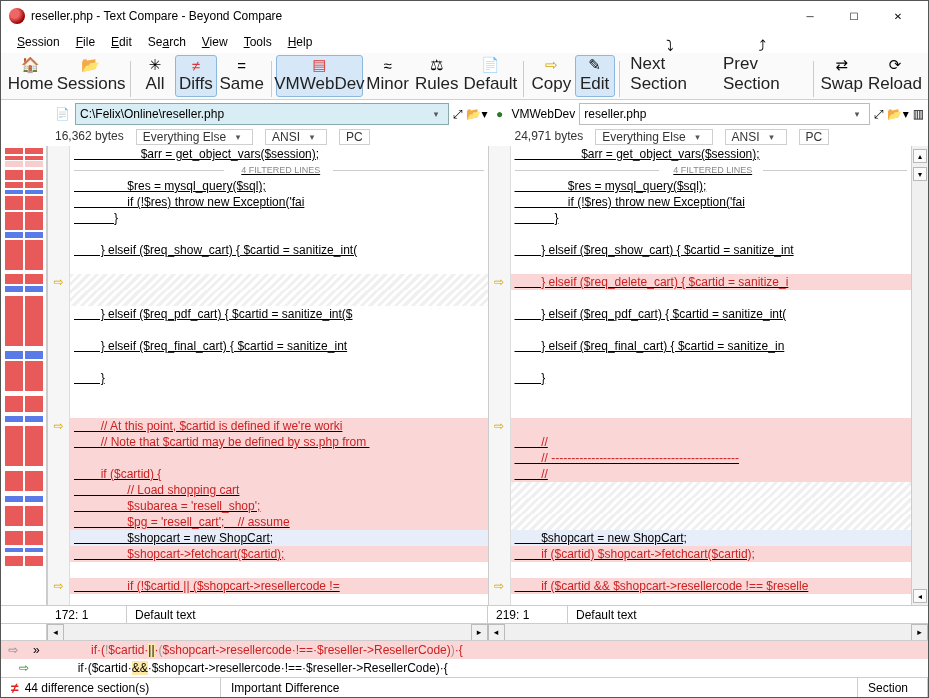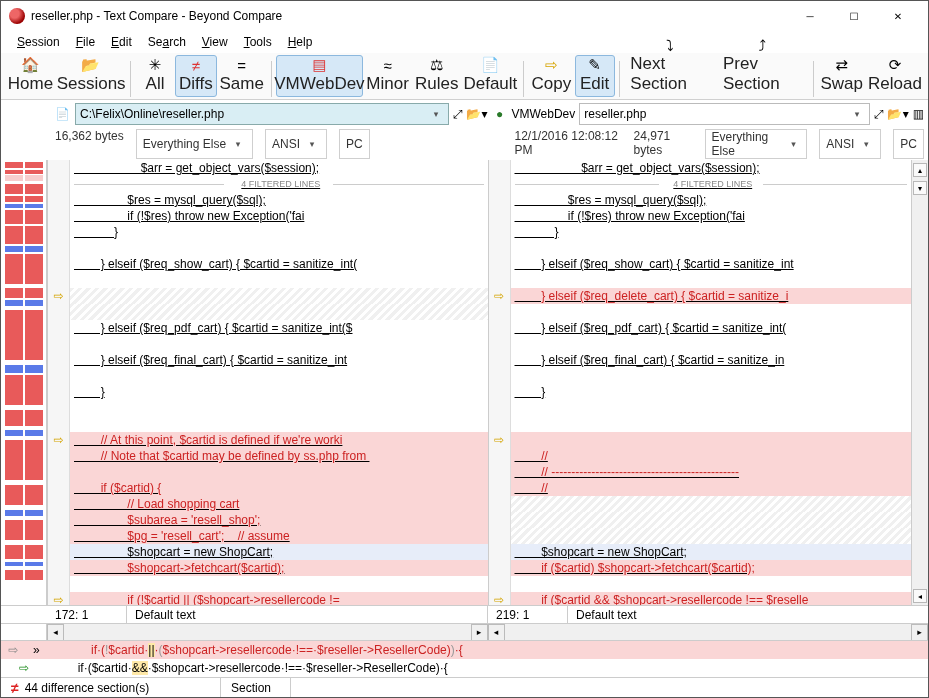--- a/index.html
+++ b/index.html
@@ -191,21 +191,20 @@
       </span>
     <span class="sel">
         <span>ANSI</span>
         <span class="dd">▾</span>
       </span>
     <span class="sel">
         <span>PC</span>
       </span>
   </div>
   <div class="metaside">
-    <span>12/1/2016 12:08:12 PM</span>
     <span>24,971 bytes</span>
     <span class="sel">
         <span>Everything Else</span>
         <span class="dd">▾</span>
       </span>
     <span class="sel">
         <span>ANSI</span>
         <span class="dd">▾</span>
       </span>
     <span class="sel">
@@ -392,14 +391,15 @@
       </div>
     <div class="mcode">        if·($cartid·<span class="tok-rep">&amp;&amp;</span>·$shopcart-&gt;resellercode·!==·$reseller-&gt;ResellerCode)·{</div>
   </div>
 </div>
 
 <div class="status2">
   <div class="sc" style="width:220px">
       <span class="neq">≠</span>
       <span>44 difference section(s)</span>
     </div>
+  <div class="sc" style="flex:1">Important Difference</div>
   <div class="sc" style="width:70px">Section</div>
 </div>
 
 </body></html>

